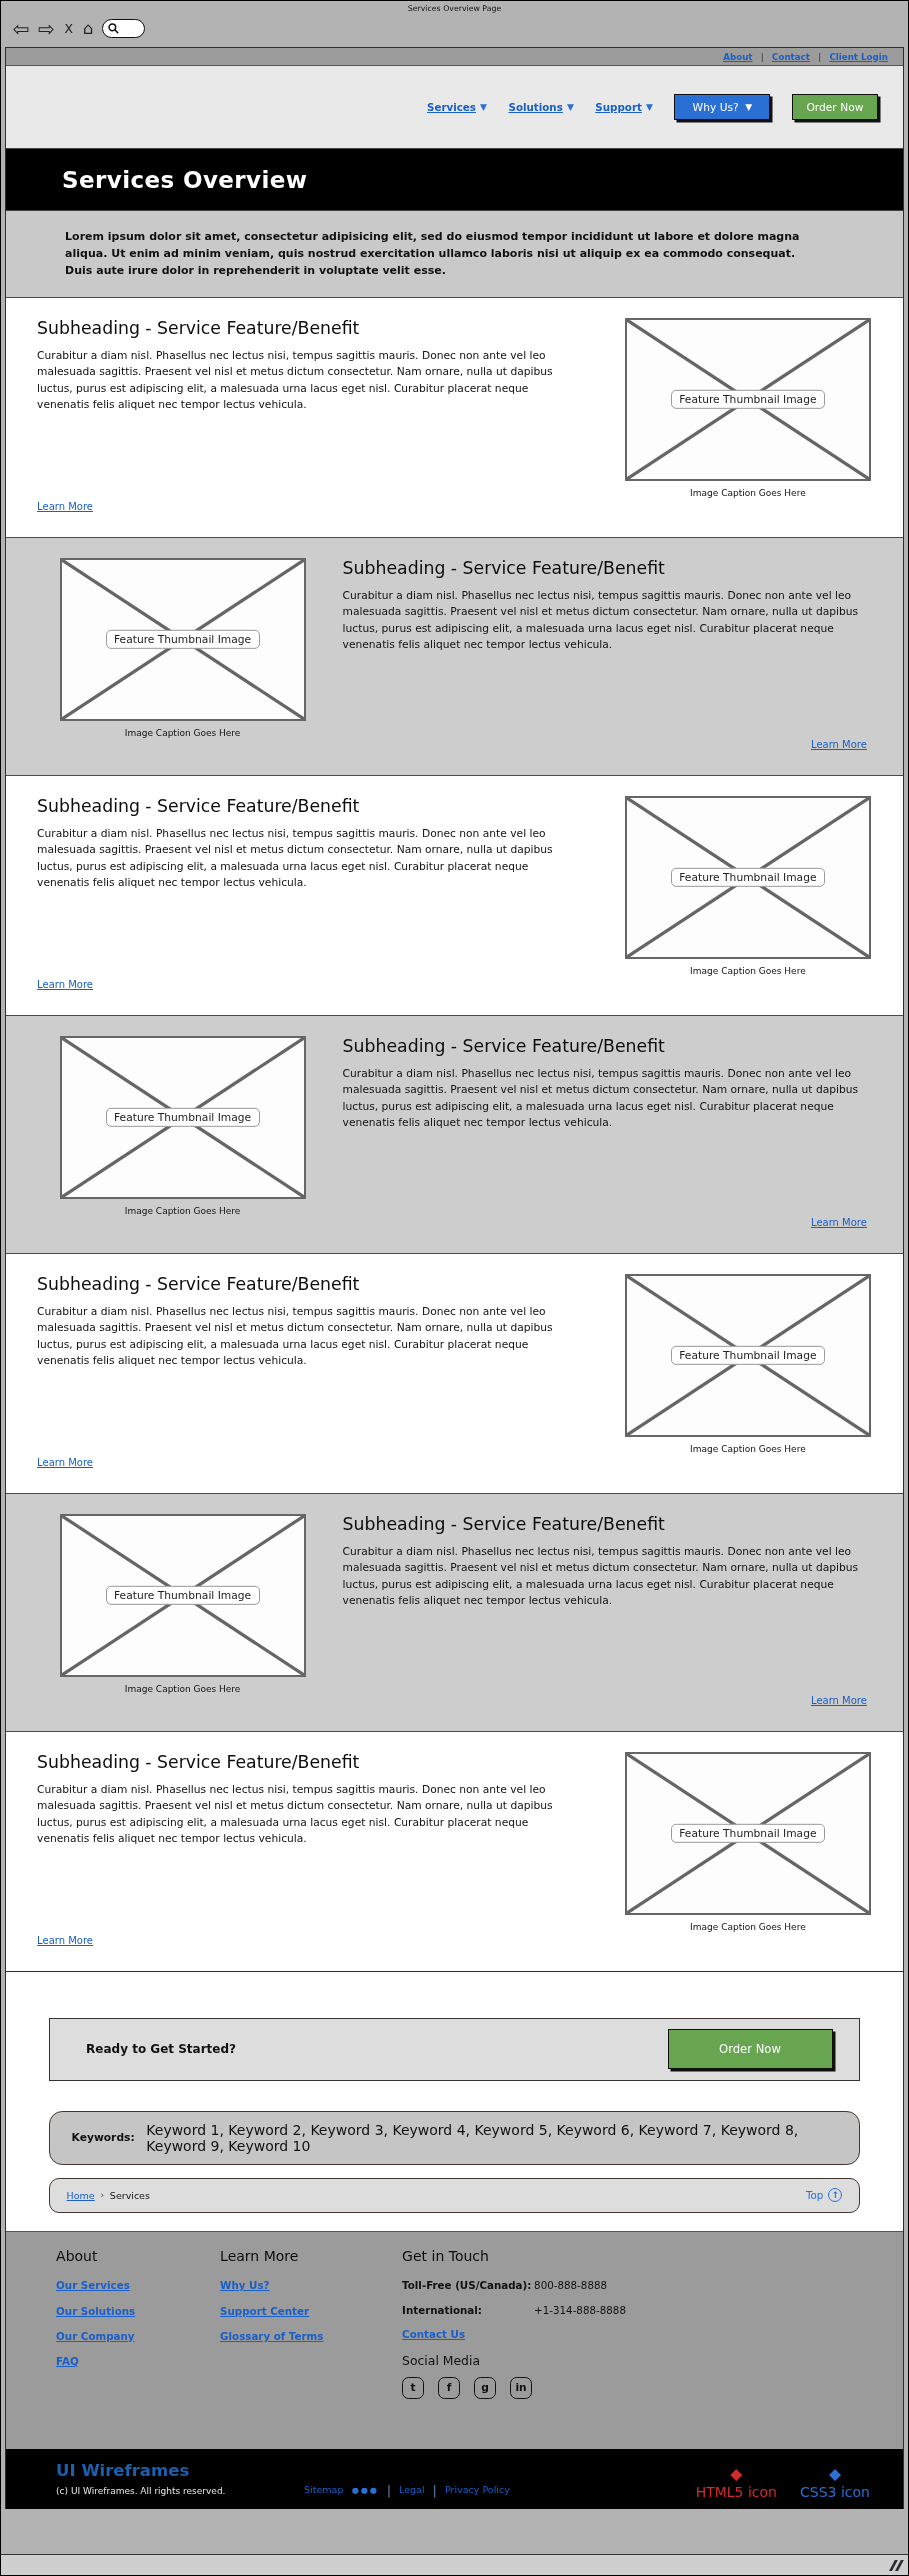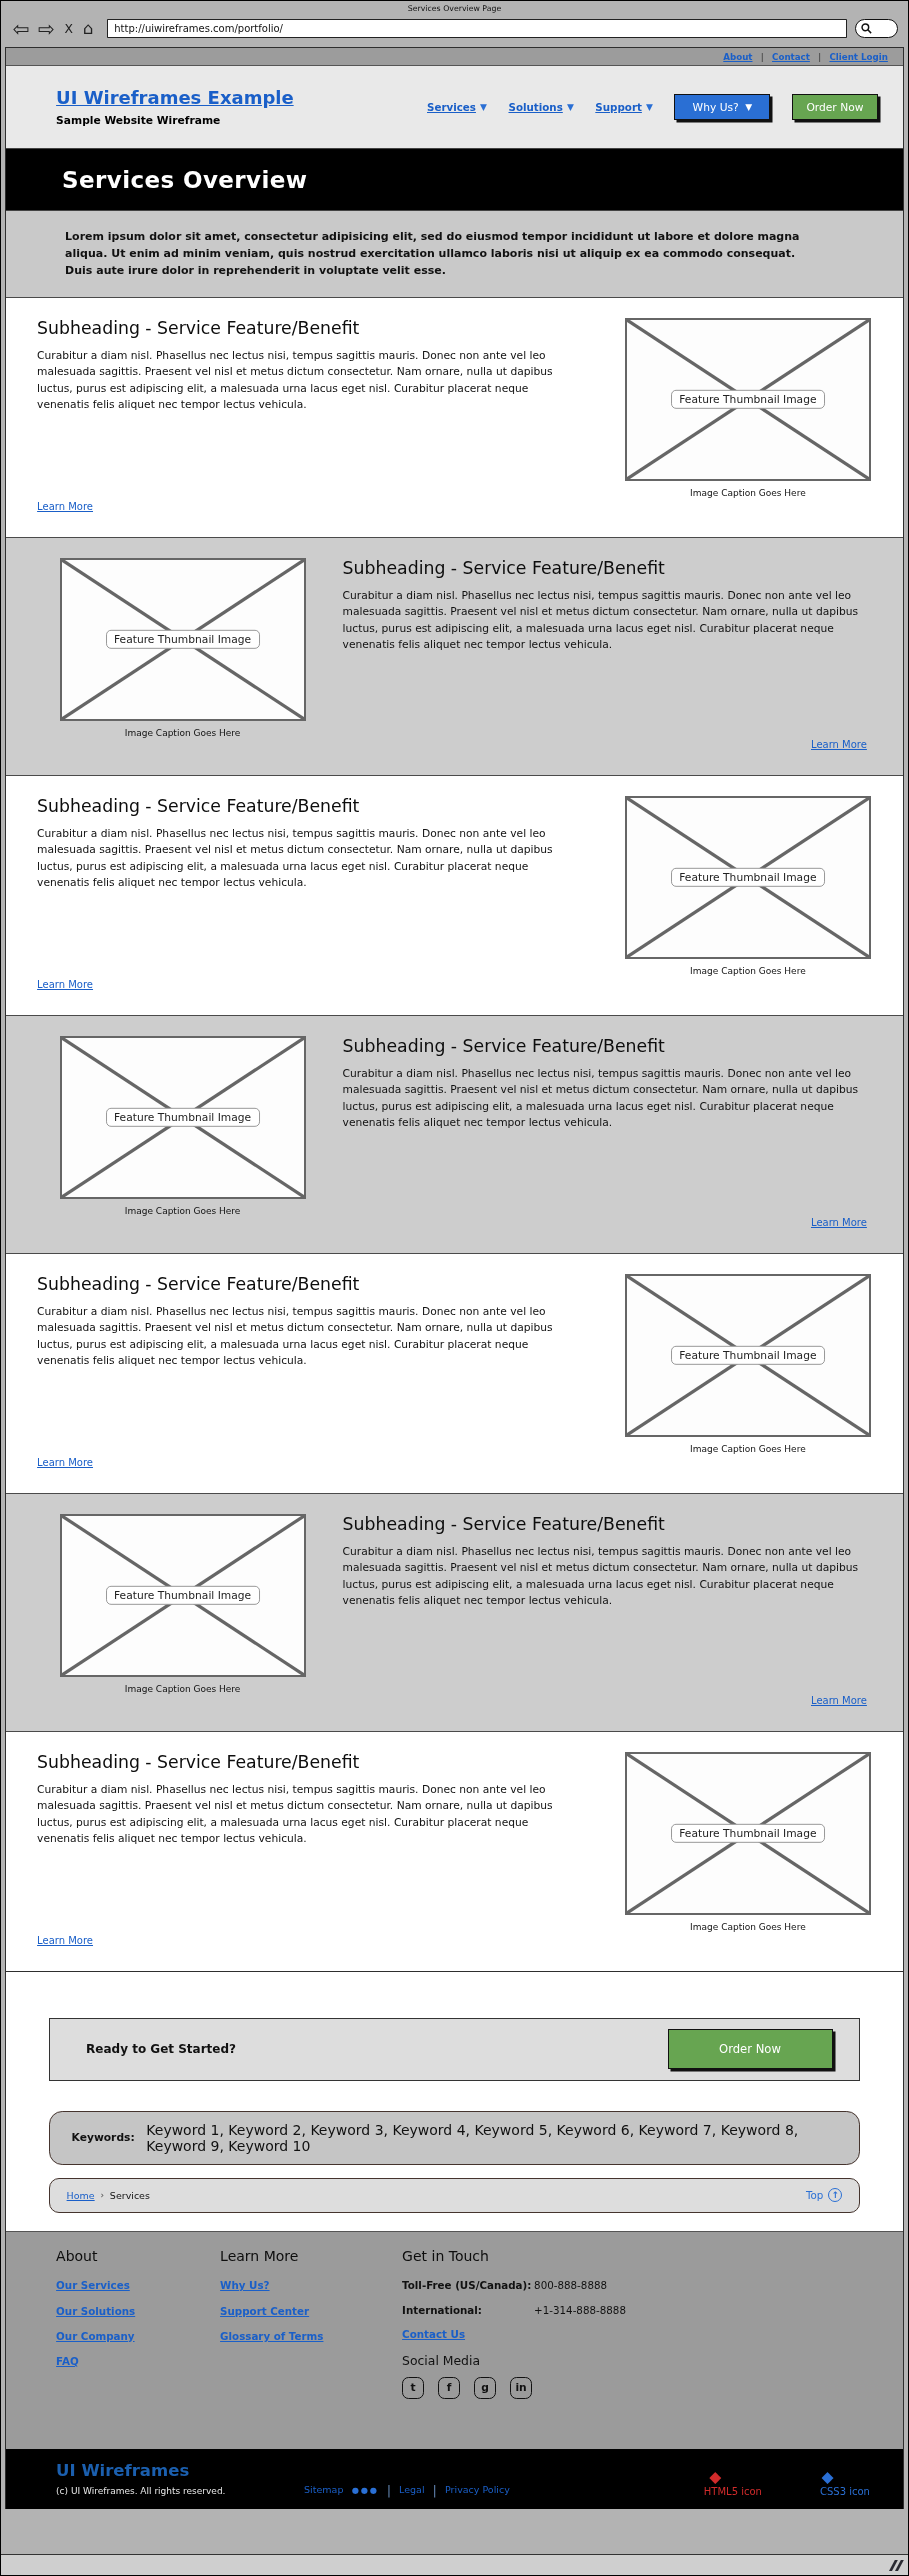--- a/index.html
+++ b/index.html
@@ -139,64 +139,59 @@
   .bf-logo { color:#1b5fae; font-size:16.5px; font-weight:bold; cursor:pointer; }
   .bf-copy { color:#e8e8e8; font-size:9px; }
   .bf-center { display:flex; align-items:center; gap:8.3px; font-size:9.5px; margin-top:22px; }
   .bf-center .dots { color:#2a6fd4; letter-spacing:1.7px; font-size:8.3px; }
   .bf-center .vsep { color:#6a8fbf; font-size:11.6px; }
   .bf-right { margin-left:auto; display:flex; gap:23px; margin-top:8.3px; }
   .tech-badge { display:flex; flex-direction:column; align-items:center; gap:1.7px; }
   .diamond { font-size:15.7px; line-height:15.7px; }
   .diamond.red { color:#d22b2b; }
   .diamond.blue { color:#2a6fd4; }
-  .tech-label { font-size:10px;margin-left:35px; }
+  .tech-label { font-size:14px; }
   .tech-label.red { color:#d22b2b; }
   .tech-label.blue { color:#2a6fd4; }
   
   .statusbar {
     position:absolute; left:0; right:0; bottom:0; height:20.6px;
     background:#cfcfcf; border-top:1.7px solid #333;
     display:flex; align-items:center; justify-content:flex-end; padding-right:6.6px; gap:2.5px;
   }
   .slash { width:3.3px; height:10.7px; background:#2b2b33; transform:skewX(-28deg); display:inline-block; }
 </style>
 </head>
 <body>
 
 <div class="titlebar">Services Overview Page</div>
 <div class="toolbar">
   <span class="nav-arrow">⇦</span>
   <span class="nav-arrow">⇨</span>
   <span class="stop-x">X</span>
   <span class="home-ico">⌂</span>
-  <input class="url-field" value="http://uiwireframes.com/portfolio/" style="">
   <span class="search-pill">
     <svg width="13.2" height="13.2" viewBox="0 0 16 16">
       <circle cx="6.5" cy="6.5" r="4" fill="none" stroke="#111" stroke-width="1.8"></circle>
       <line x1="9.5" y1="9.5" x2="13.5" y2="13.5" stroke="#111" stroke-width="1.8"></line>
     </svg>
   </span>
 </div>
 
 <div class="page">
 
   <div class="utility-bar">
     <a class="lnk">About</a>
     <span class="sep">|</span>
     <a class="lnk">Contact</a>
     <span class="sep">|</span>
     <a class="lnk">Client Login</a>
   </div>
 
   <div class="site-header">
-    <div class="logo-block">
-      <a class="logo-link">UI Wireframes Example</a>
-      <span class="tagline">Sample Website Wireframe</span>
-    </div>
     <div class="main-nav">
       <span class="nav-item">
         <a class="lnk">Services</a>
         <span class="tri">▼</span>
       </span>
       <span class="nav-item">
         <a class="lnk">Solutions</a>
         <span class="tri">▼</span>
       </span>
       <span class="nav-item">

